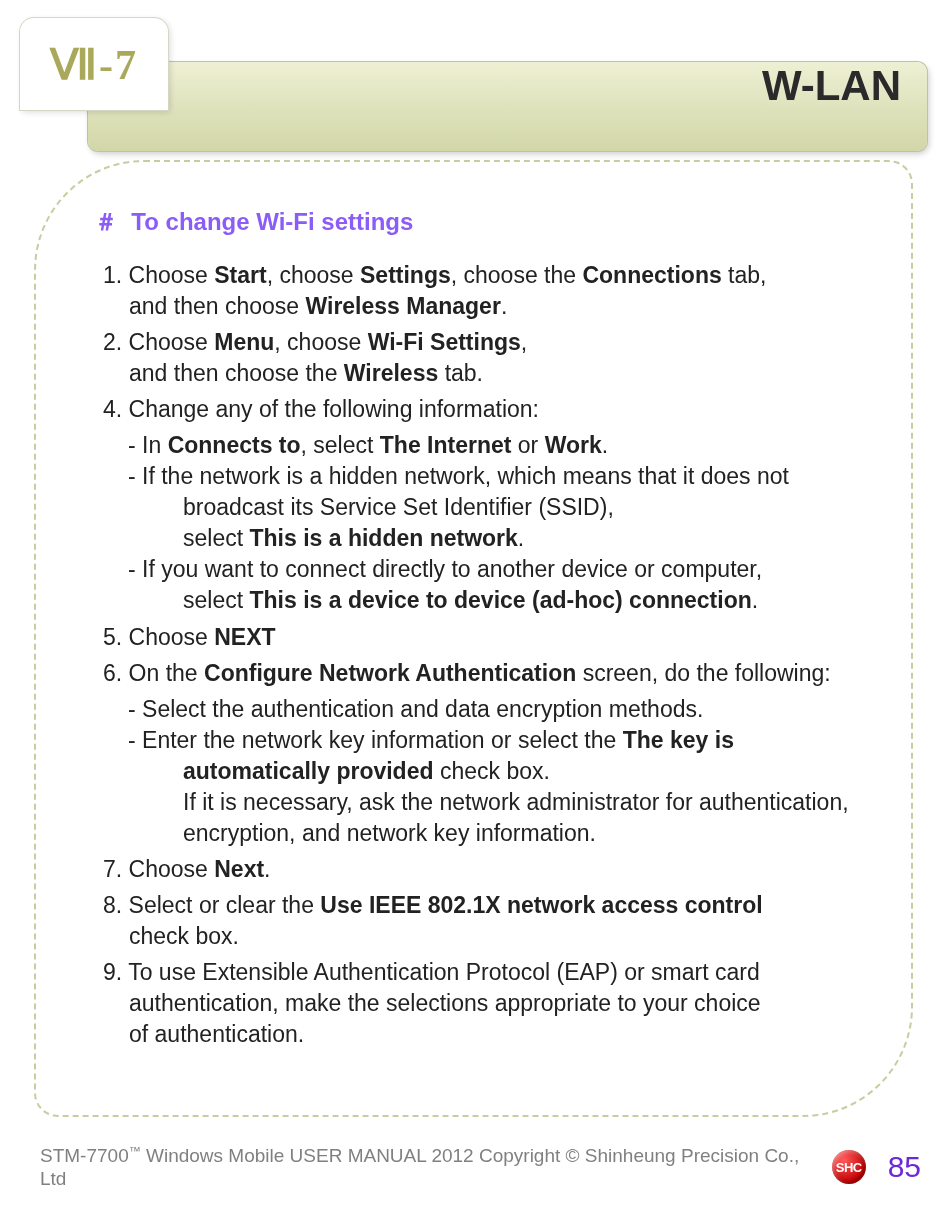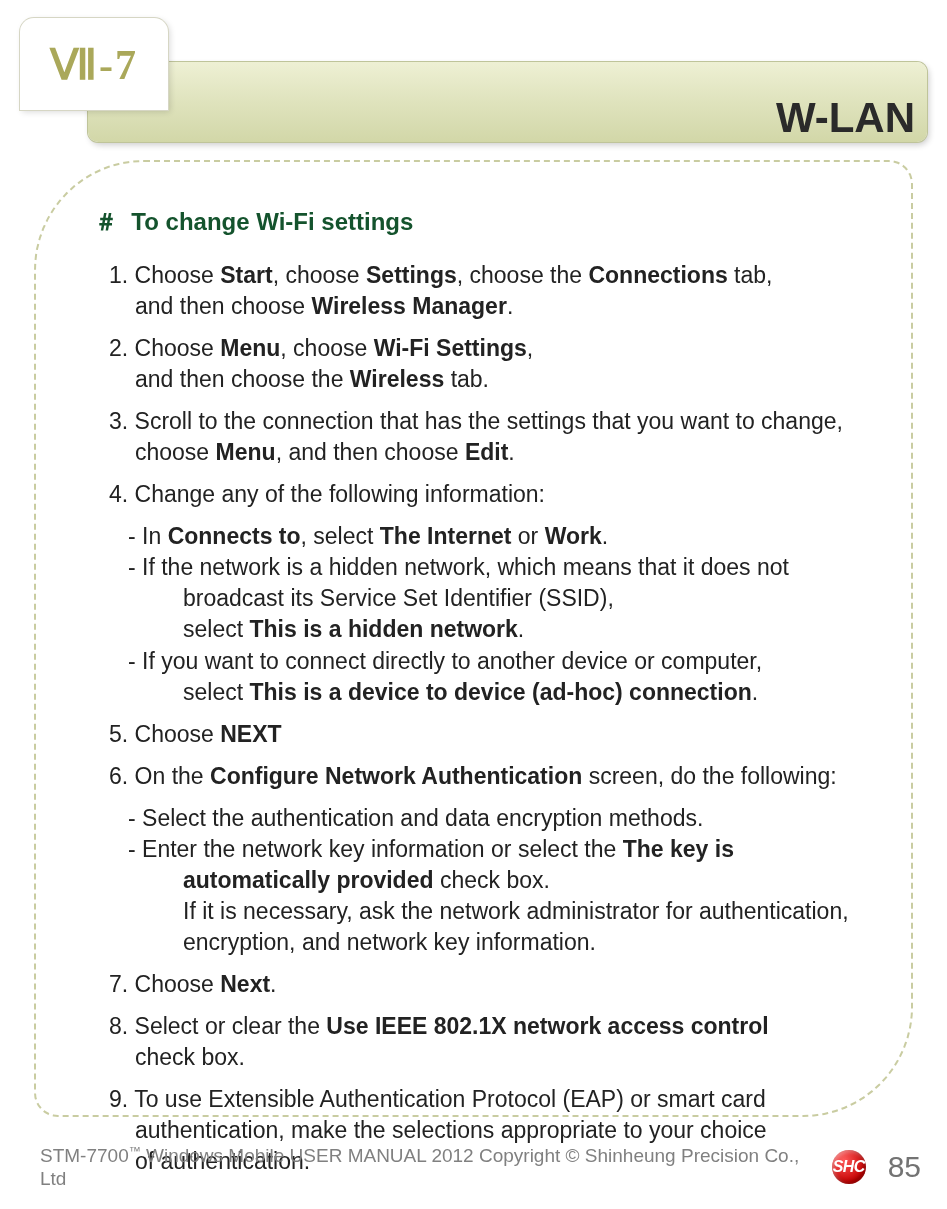--- a/index.html
+++ b/index.html
@@ -30,29 +30,29 @@
     color: #aaa85a;
     font-size: 42px;
     font-weight: bold;
     letter-spacing: 2px;
   }
   .title-bar {
     position: absolute;
     top: 62px;
     left: 88px;
     right: 20px;
-    height: 80px;
+    height: 89px;
     background: linear-gradient(#eef0d4, #dfe3bd 50%, #d2d7a8);
     border-radius: 10px;
     box-shadow: 0 0 0 1px #bfc49a, 2px 3px 6px rgba(0,0,0,0.2);
     z-index: 2;
     display: flex;
-    align-items: flex-end;
+    align-items: flex-start;
     justify-content: flex-end;
-    padding-right: 12px;
+    padding-right: 26px;
   }
   .title-text {
     font-size: 42px;
     font-weight: bold;
     color: #2a2a2a;
   }
   .content-box {
     position: absolute;
     top: 160px;
     left: 34px;
@@ -66,32 +66,32 @@
     border-bottom-left-radius: 30px;
     padding: 44px 44px 30px 54px;
   }
   
   .content-box {
     border-radius: 110px 24px 110px 24px;
   }
   .section-heading {
     font-size: 24px;
     font-weight: bold;
-    color: #14532d;
+    color: #8b5cf6;
     margin-bottom: 22px;
     margin-left: 4px;
   }
   .steps {
     font-size: 23px;
     line-height: 1.35;
     color: #222;
     padding-left: 8px;
   }
   .step {
-    margin: 11px;
+    margin: 5px;
     padding-left: 26px;
     text-indent: -26px;
   }
   .step .cont {
     display: block;
     padding-left: 0;
     text-indent: 0;
   }
   .sub {
     padding-left: 52px;
@@ -123,29 +123,28 @@
   }
   .footer-logo {
     width: 34px;
     height: 34px;
     border-radius: 50%;
     background: radial-gradient(circle at 35% 30%, #ff5a5a, #c40000 70%);
     display: flex;
     align-items: center;
     justify-content: center;
     color: #fff;
-    font-size: 16px;
-    font-weight: bold;
-    font-style: italic;
+    font-size: 13px;
+    font-weight: bold;
     letter-spacing: -0.5px;
     box-shadow: inset -2px -2px 4px rgba(0,0,0,0.3), inset 2px 2px 4px rgba(255,255,255,0.4);
   }
   .page-num {
     font-size: 30px;
-    color: #737373;
+    color: #6d28d9;
     margin-left: 14px;
   }
   .tm { font-size: 12px; vertical-align: super; }
 </style>
 </head>
 <body>
 
 <div class="chapter-tab">
   <span class="chapter-label">Ⅶ-7</span>
 </div>
@@ -164,24 +163,20 @@
     <div class="step">
       <span>1. Choose </span><b>Start</b><span>, choose </span><b>Settings</b><span>, choose the </span><b>Connections</b><span> tab,</span>
       <span class="cont"><span>and then choose </span><b>Wireless Manager</b><span>.</span></span>
     </div>
 
     <div class="step">
       <span>2. Choose </span><b>Menu</b><span>, choose </span><b>Wi-Fi Settings</b><span>,</span>
       <span class="cont"><span>and  then choose the </span><b>Wireless</b><span> tab.</span></span>
     </div>
 
-    <div class="step">
-      <span>3. Scroll to the connection that has the settings that you want to change,</span>
-      <span class="cont"><span>choose </span><b>Menu</b><span>, and then choose </span><b>Edit</b><span>.</span></span>
-    </div>
 
     <div class="step">
       <span>4. Change any of the following information:</span>
     </div>
     <div class="sub">
       <span>-  In </span><b>Connects to</b><span>, select </span><b>The Internet</b><span> or </span><b>Work</b><span>.</span>
     </div>
     <div class="sub">
       <span>-  If the network is a hidden network, which means that it does not</span>
       <span class="cont">broadcast its Service Set Identifier (SSID),</span>

